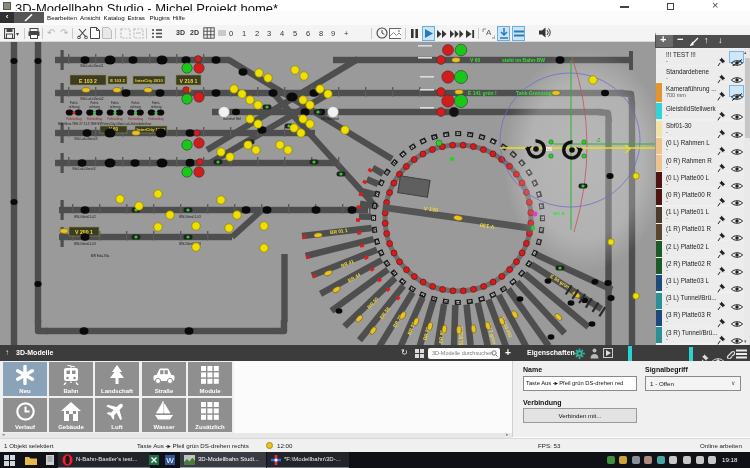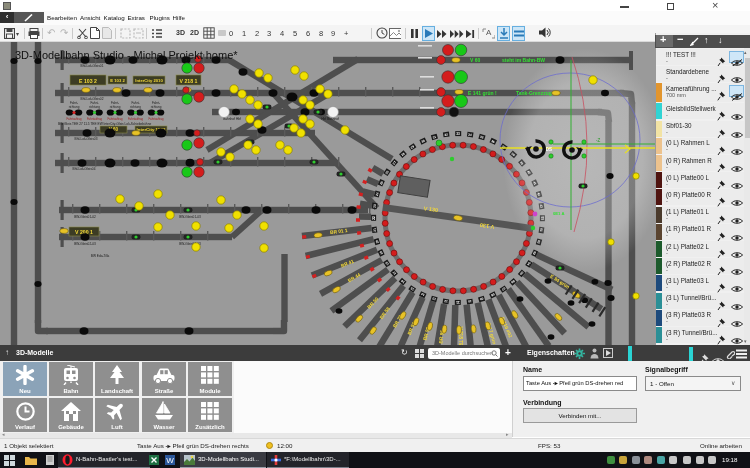--- a/index.html
+++ b/index.html
@@ -650,21 +650,21 @@
       <circle cx="636" cy="254" r="3.2" fill="#f0e000" stroke="#8a8000" stroke-width="0.7"></circle>
       <circle cx="611" cy="200" r="3.2" fill="#f0e000" stroke="#8a8000" stroke-width="0.7"></circle>
       <rect x="418" y="3" width="14" height="1.6" fill="#ddd"></rect>
       <rect x="418" y="15" width="14" height="1.6" fill="#ddd"></rect>
       <rect x="420" y="34" width="14" height="1.6" fill="#ddd"></rect>
       <rect x="420" y="47" width="14" height="1.6" fill="#ddd"></rect>
       <rect x="420" y="65" width="14" height="1.6" fill="#ddd"></rect>
     </svg>
     <div class="abs" style="left:0;top:0;width:750px;height:11px;background:#ffffff;"></div>
     <div class="abs" style="left:3px;top:2px;width:8px;height:8px;background:#8a8a7a;border:1px solid #555;"></div>
-    <div class="abs" style="left:15px;top:1px;font-size:11px;color:#111;margin-top:48px;">3D-Modellbahn Studio - Michel Projekt home*</div>
+    <div class="abs" style="left:15px;top:1px;font-size:13px;color:#111;">3D-Modellbahn Studio - Michel Projekt home*</div>
     <div class="abs" style="left:620px;top:6px;width:9px;height:1.5px;background:#444;"></div>
     <div class="abs" style="left:667px;top:3px;width:7px;height:7px;border:1.2px solid #444;"></div>
     <div class="abs" style="left:712px;top:-1px;font-size:11px;color:#444;">×</div>
     <div class="abs" style="left:0;top:11px;width:750px;height:14px;background:#fbfbfb;"></div>
     <div class="abs" style="left:0px;top:12px;width:14px;height:11px;background:#2f2f2f;color:#fff;font-size:8px;font-weight:bold;text-align:center;line-height:10px;">‹</div>
     <div class="abs" style="left:14px;top:12px;width:30px;height:11px;background:#565656;"></div>
     <svg class="abs" style="left:24px;top:13.5px;" width="10" height="8">
       <path d="M1,7 L8,0.5" stroke="#fff" stroke-width="1.6"></path>
     </svg>
     <div class="abs" style="left:47px;top:14px;font-size:6.2px;color:#111;">Bearbeiten</div>

